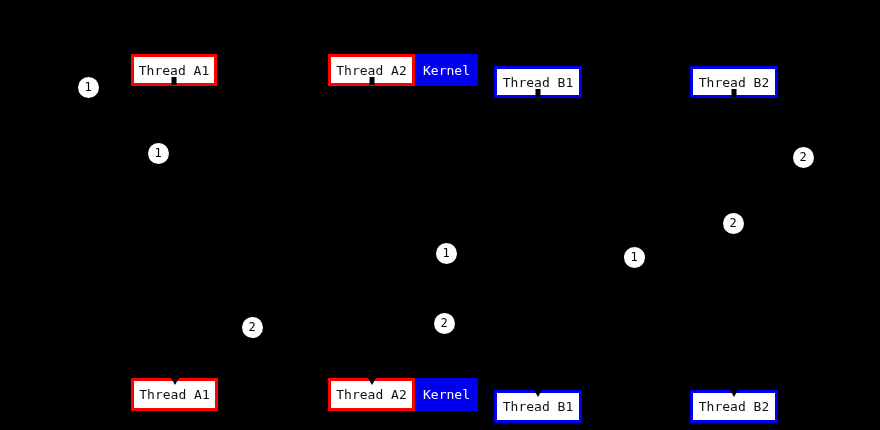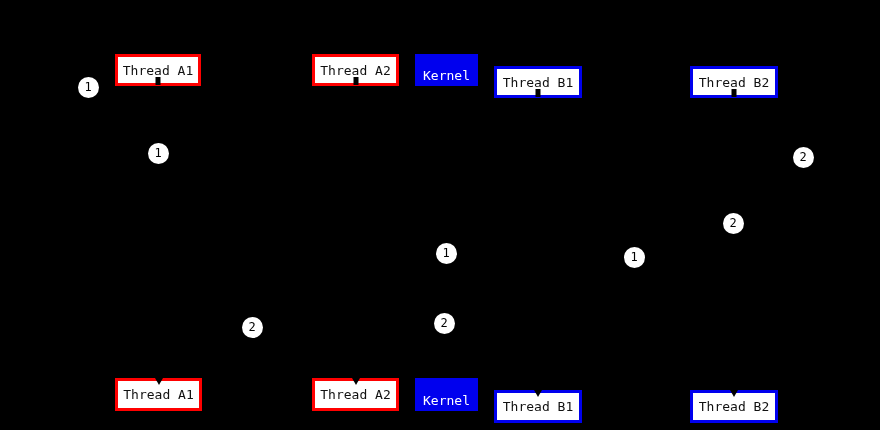--- a/index.html
+++ b/index.html
@@ -13,23 +13,23 @@
     width: 880px; height: 430px;
     background: var(--bg, #000);
   }
   .box {
     position: absolute;
     box-sizing: border-box;
     display: flex; align-items: center; justify-content: center;
     font-size: 13px;
     white-space: nowrap;
   }
-  .box.red-outline  { background: var(--box-fill); border: 3px solid var(--red);  color: var(--box-text); }
+  .box.red-outline  { background: var(--box-fill); border: 3px solid var(--red);  color: var(--box-text); margin-left: 16px; }
   .box.blue-outline { background: var(--box-fill); border: 3px solid var(--blue); color: var(--box-text); margin-top: 12px; }
-  .box.blue-solid   { background: var(--blue);     border: 3px solid var(--blue); color: var(--kernel-text); align-items: flex-end; }
+  .box.blue-solid   { background: var(--blue);     border: 3px solid var(--blue); color: var(--kernel-text); }
   .notch {
     position: absolute; left: 50%; transform: translateX(-50%);
   }
   .notch.bottom {
     bottom: -2px; width: 5px; height: 8px; background: #000;
   }
   .notch.top {
     top: -3px; width: 0; height: 0;
     border-left: 4px solid transparent;
     border-right: 4px solid transparent;

